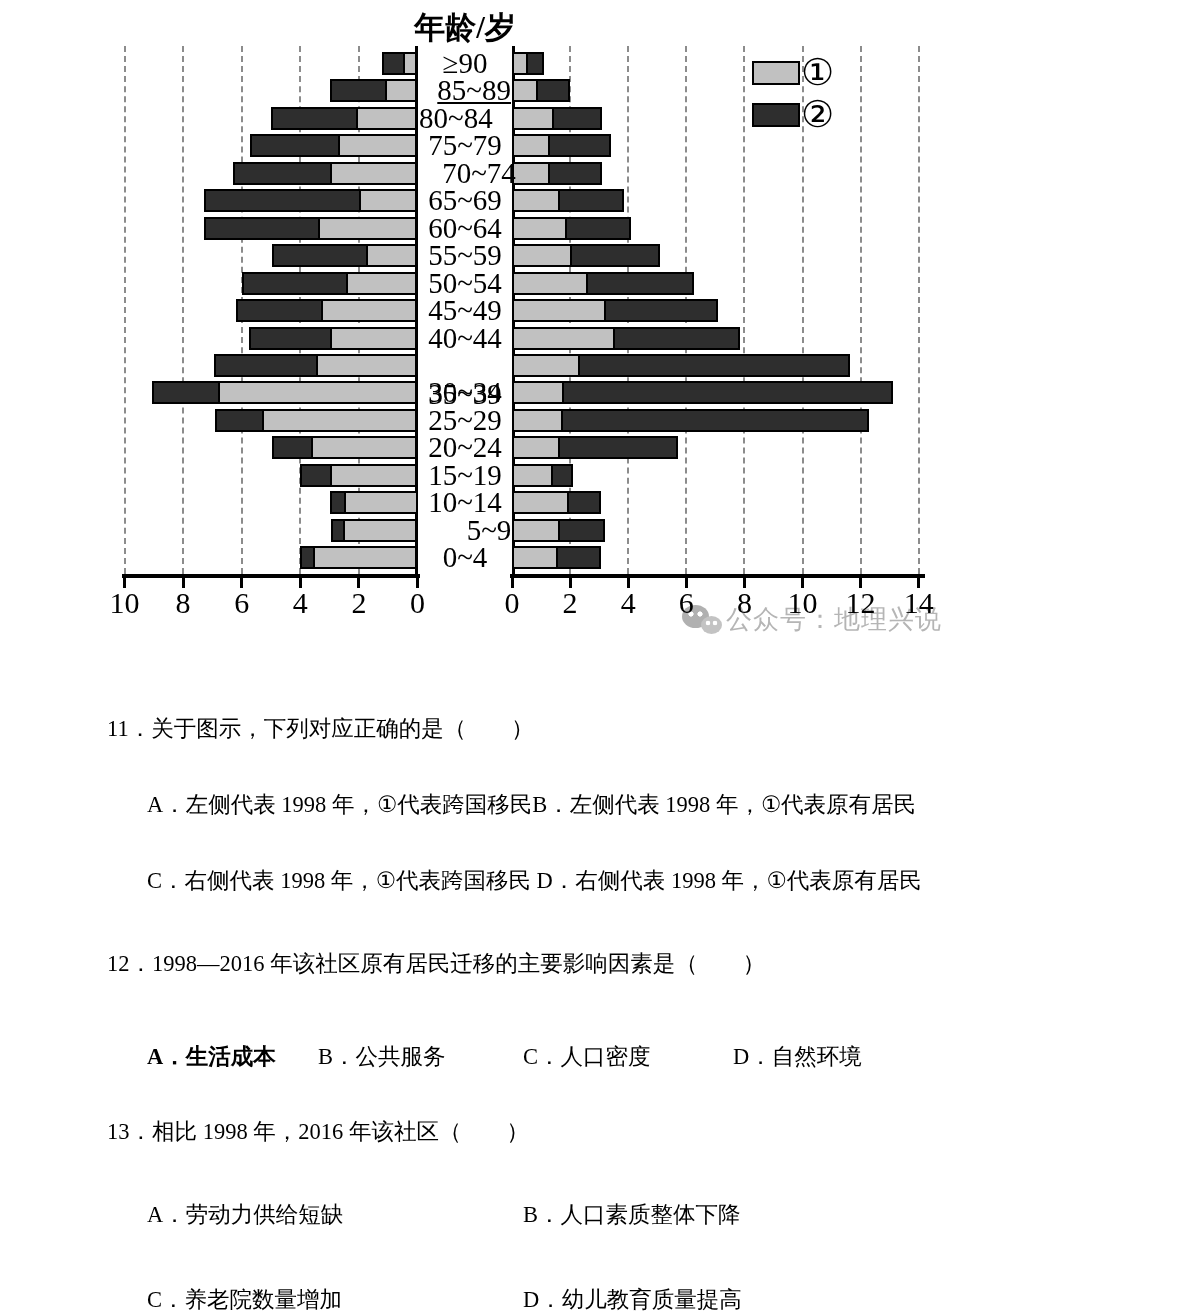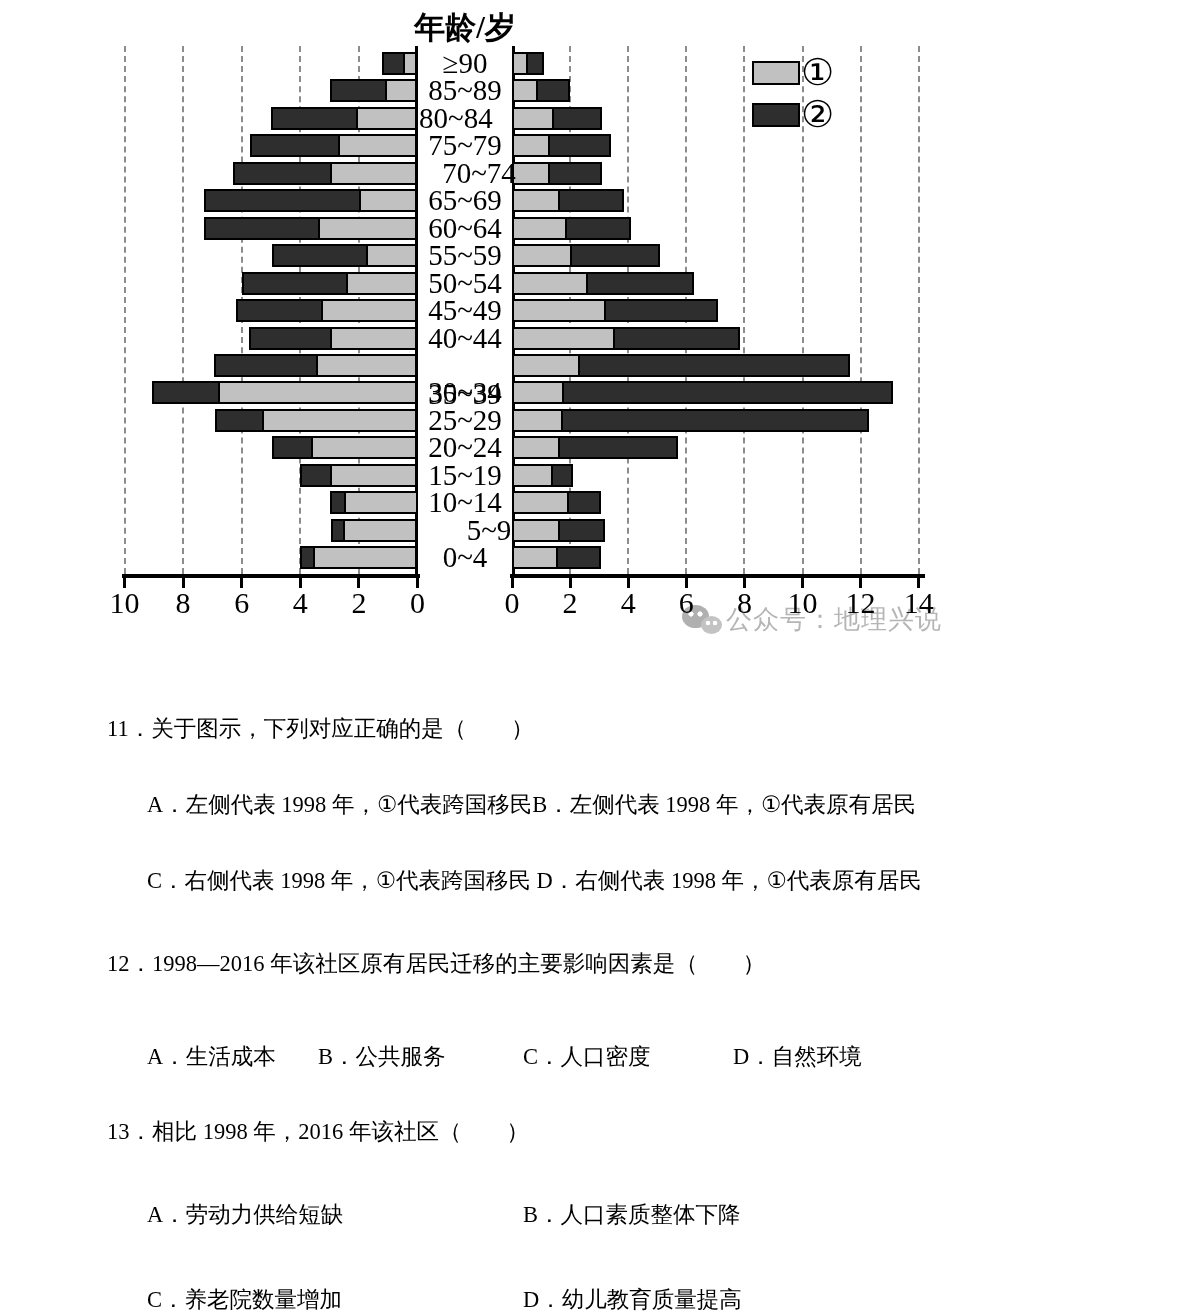--- a/index.html
+++ b/index.html
@@ -26,21 +26,21 @@
   .wx .b2{left:19px;top:16px;width:21px;height:18px;border-radius:50%;
           background:radial-gradient(circle at 7px 7px,#fff 2px,rgba(0,0,0,0) 2.6px),
                      radial-gradient(circle at 14px 7px,#fff 2px,rgba(0,0,0,0) 2.6px),#c3c3c3;}
   .xlabel{position:absolute;left:772px;top:615px;font-size:30px;font-style:italic;z-index:3;}
   
   .q{position:absolute;font-size:22.5px;line-height:30px;white-space:pre;}
   #q11s{left:107px;top:714px;}
   #q11ab{left:147px;top:790px;}
   #q11cd{left:147px;top:866px;}
   #q12s{left:107px;top:949px;}
-  #q12a{left:147px;top:1042px;} #q12b{left:318px;top:1042px;}
+  #q12a{left:147px;top:1042px;font-weight:bold;} #q12b{left:318px;top:1042px;}
   #q12c{left:523px;top:1042px;} #q12d{left:733px;top:1042px;}
   #q13s{left:107px;top:1117px;}
   #q13a{left:147px;top:1200px;} #q13b{left:523px;top:1200px;}
   #q13c{left:147px;top:1285px;} #q13d{left:523px;top:1285px;}
 </style>
 </head>
 <body>
 
 <div class="page">
 
@@ -68,21 +68,21 @@
         <div style="position: absolute; left: 511.5px; top: 46px; width: 3px; height: 532px; background: rgb(0, 0, 0);"></div>
         <div style="position: absolute; left: 382.34px; top: 52px; width: 22.51px; height: 23px; background: rgb(46, 46, 46); border: 2px solid rgb(0, 0, 0); box-sizing: border-box;"></div>
         <div style="position: absolute; left: 402.85px; top: 52px; width: 14.65px; height: 23px; background: rgb(193, 193, 193); border: 2px solid rgb(0, 0, 0); box-sizing: border-box;"></div>
         <div style="position: absolute; left: 512px; top: 52px; width: 15.9775px; height: 23px; background: rgb(193, 193, 193); border: 2px solid rgb(0, 0, 0); box-sizing: border-box;"></div>
         <div style="position: absolute; left: 525.977px; top: 52px; width: 17.9775px; height: 23px; background: rgb(46, 46, 46); border: 2px solid rgb(0, 0, 0); box-sizing: border-box;"></div>
         <div style="position: absolute; left: 419px; top: 48px; width: 92px; text-align: center; font-size: 29px; line-height: 31px;">≥90</div>
         <div style="position: absolute; left: 329.6px; top: 79.45px; width: 57.67px; height: 23px; background: rgb(46, 46, 46); border: 2px solid rgb(0, 0, 0); box-sizing: border-box;"></div>
         <div style="position: absolute; left: 385.27px; top: 79.45px; width: 32.23px; height: 23px; background: rgb(193, 193, 193); border: 2px solid rgb(0, 0, 0); box-sizing: border-box;"></div>
         <div style="position: absolute; left: 512px; top: 79.45px; width: 26.145px; height: 23px; background: rgb(193, 193, 193); border: 2px solid rgb(0, 0, 0); box-sizing: border-box;"></div>
         <div style="position: absolute; left: 536.145px; top: 79.45px; width: 33.955px; height: 23px; background: rgb(46, 46, 46); border: 2px solid rgb(0, 0, 0); box-sizing: border-box;"></div>
-        <div style="position: absolute; left: 419px; top: 75.45px; width: 92px; text-align: center; font-size: 29px; line-height: 31px;">85~89</div>
+        <div style="position: absolute; left: 419px; top: 75.45px; width: 92px; text-align: right; font-size: 29px; line-height: 31px; text-decoration: underline;">85~89</div>
         <div style="position: absolute; left: 271px; top: 106.9px; width: 86.97px; height: 23px; background: rgb(46, 46, 46); border: 2px solid rgb(0, 0, 0); box-sizing: border-box;"></div>
         <div style="position: absolute; left: 355.97px; top: 106.9px; width: 61.53px; height: 23px; background: rgb(193, 193, 193); border: 2px solid rgb(0, 0, 0); box-sizing: border-box;"></div>
         <div style="position: absolute; left: 512px; top: 106.9px; width: 42.1225px; height: 23px; background: rgb(193, 193, 193); border: 2px solid rgb(0, 0, 0); box-sizing: border-box;"></div>
         <div style="position: absolute; left: 552.122px; top: 106.9px; width: 49.9325px; height: 23px; background: rgb(46, 46, 46); border: 2px solid rgb(0, 0, 0); box-sizing: border-box;"></div>
         <div style="position: absolute; left: 419px; top: 102.9px; width: 92px; text-align: left; font-size: 29px; line-height: 31px;">80~84</div>
         <div style="position: absolute; left: 250.49px; top: 134.35px; width: 89.9px; height: 23px; background: rgb(46, 46, 46); border: 2px solid rgb(0, 0, 0); box-sizing: border-box;"></div>
         <div style="position: absolute; left: 338.39px; top: 134.35px; width: 79.11px; height: 23px; background: rgb(193, 193, 193); border: 2px solid rgb(0, 0, 0); box-sizing: border-box;"></div>
         <div style="position: absolute; left: 512px; top: 134.35px; width: 37.765px; height: 23px; background: rgb(193, 193, 193); border: 2px solid rgb(0, 0, 0); box-sizing: border-box;"></div>
         <div style="position: absolute; left: 547.765px; top: 134.35px; width: 63.005px; height: 23px; background: rgb(46, 46, 46); border: 2px solid rgb(0, 0, 0); box-sizing: border-box;"></div>
         <div style="position: absolute; left: 419px; top: 130.35px; width: 92px; text-align: center; font-size: 29px; line-height: 31px;">75~79</div>

